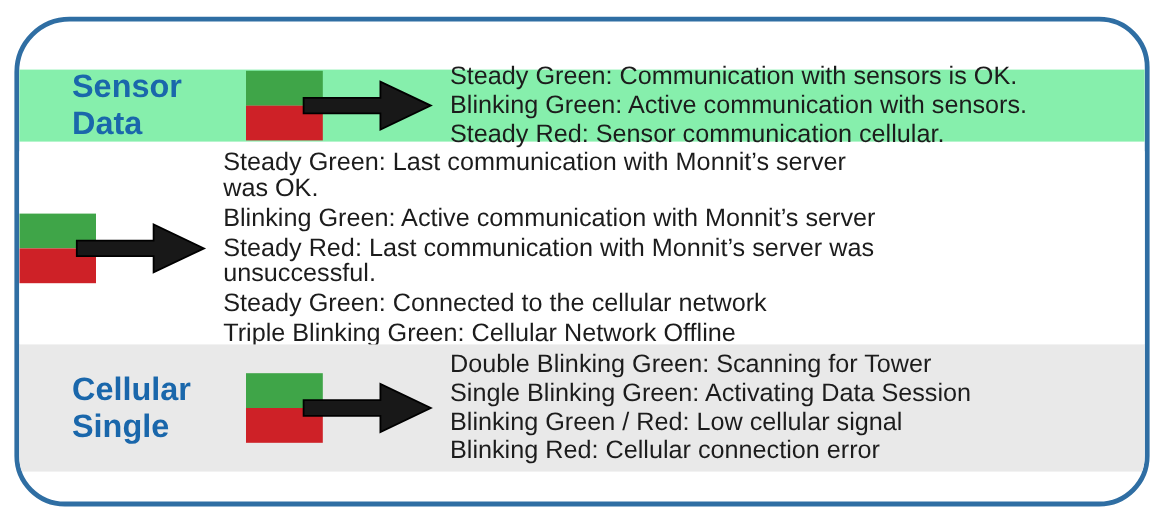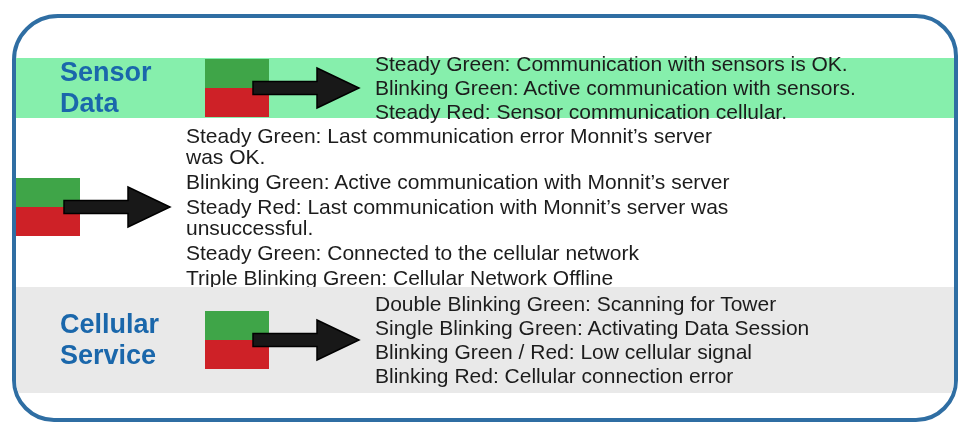--- a/index.html
+++ b/index.html
@@ -75,30 +75,30 @@
     </div>
   </div>
 
   <div class="row row-internet">
     <svg class="led-arrow" viewBox="0 0 158 60" aria-hidden="true">
       <rect x="0" y="1" width="64" height="29" fill="#3fa548"></rect>
       <rect x="0" y="30" width="64" height="29" fill="#ce2127"></rect>
       <polygon points="48,23.5 112,23.5 112,10 154,30 112,50 112,36.5 48,36.5" stroke="#000" stroke-width="1.5" fill="#181818"></polygon>
     </svg>
     <div class="row-text">
-      <div class="status-line">Steady Green: Last communication error Monnit’s server was OK.</div>
+      <div class="status-line">Steady Green: Last communication with Monnit’s server was OK.</div>
       <div class="status-line">Blinking Green: Active communication with Monnit’s server</div>
       <div class="status-line">Steady Red: Last communication with Monnit’s server was unsuccessful.</div>
       <div class="status-line">Steady Green: Connected to the cellular network</div>
       <div class="status-line">Triple Blinking Green: Cellular Network Offline</div>
     </div>
   </div>
 
   <div class="row row-cellular">
-    <div class="row-label">Cellular Service</div>
+    <div class="row-label">Cellular Single</div>
     <svg class="led-arrow" viewBox="0 0 158 60" aria-hidden="true">
       <rect x="0" y="1" width="64" height="29" fill="#3fa548"></rect>
       <rect x="0" y="30" width="64" height="29" fill="#ce2127"></rect>
       <polygon points="48,23.5 112,23.5 112,10 154,30 112,50 112,36.5 48,36.5" stroke="#000" stroke-width="1.5" fill="#181818"></polygon>
     </svg>
     <div class="row-text">
       <div class="status-line">Double Blinking Green: Scanning for Tower</div>
       <div class="status-line">Single Blinking Green: Activating Data Session</div>
       <div class="status-line">Blinking Green / Red: Low cellular signal</div>
       <div class="status-line">Blinking Red: Cellular connection error</div>

